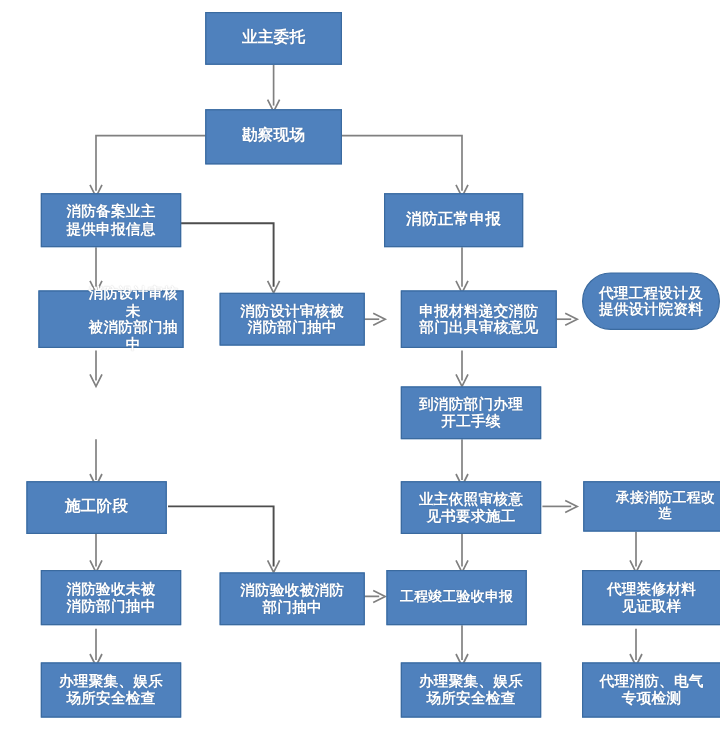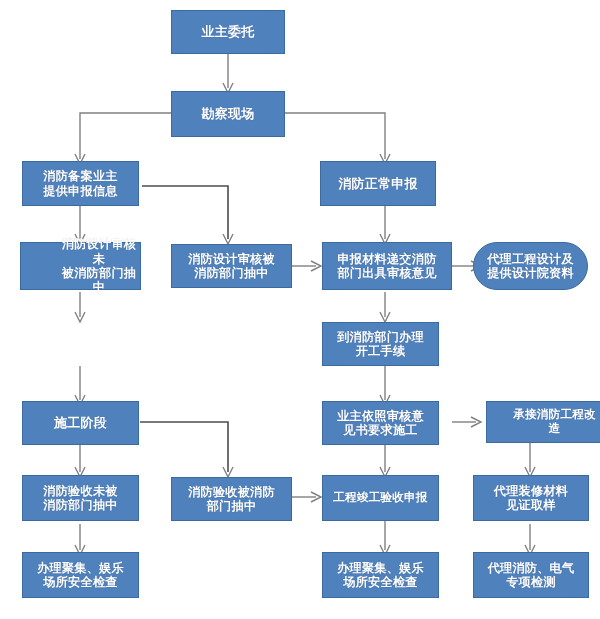--- a/index.html
+++ b/index.html
@@ -28,21 +28,21 @@
     letter-spacing: 0.2px;
     display: flex;
     align-items: center;
     justify-content: center;
     text-align: center;
     padding: 2px 3px;
     white-space: pre-line;
     z-index: 3;
     text-shadow: 0 0 1px rgba(0,0,0,0.25);
   }
-  .node.small { font-size: 12.2px; }
+  .node.small { font-size: 12.2px; margin-left: 12px; }
   .node.tiny  { font-size: 11.6px; }
 
   svg#wires {
     position: absolute;
     left: 0; top: 0;
     width: 600px;
     height: 619px;
     z-index: 1;
     pointer-events: none;
   }
@@ -144,21 +144,21 @@
 
   <div class="node small" style="left:20px; top:242px; width:121px; height:48px;padding-left:40px;">消防设计审核未
 被消防部门抽中</div>
 
   <div class="node small" style="left:171px; top:244px; width:121px; height:44px;">消防设计审核被
 消防部门抽中</div>
 
   <div class="node small" style="left:322px; top:242px; width:130px; height:48px;">申报材料递交消防
 部门出具审核意见</div>
 
-  <div class="node small" style="left:473px; top:242px; width:115px; height:48px;border-radius:24px;">代理工程设计及
+  <div class="node small" style="left:473px; top:227px; width:115px; height:48px;border-radius:24px;">代理工程设计及
 提供设计院资料</div>
 
 
   <div class="node small" style="left:322px; top:322px; width:117px; height:44px;">到消防部门办理
 开工手续</div>
 
   <div class="node" style="left:22px; top:401px; width:117px; height:44px;">施工阶段</div>
 
   <div class="node small" style="left:322px; top:401px; width:117px; height:44px;">业主依照审核意
 见书要求施工</div>

